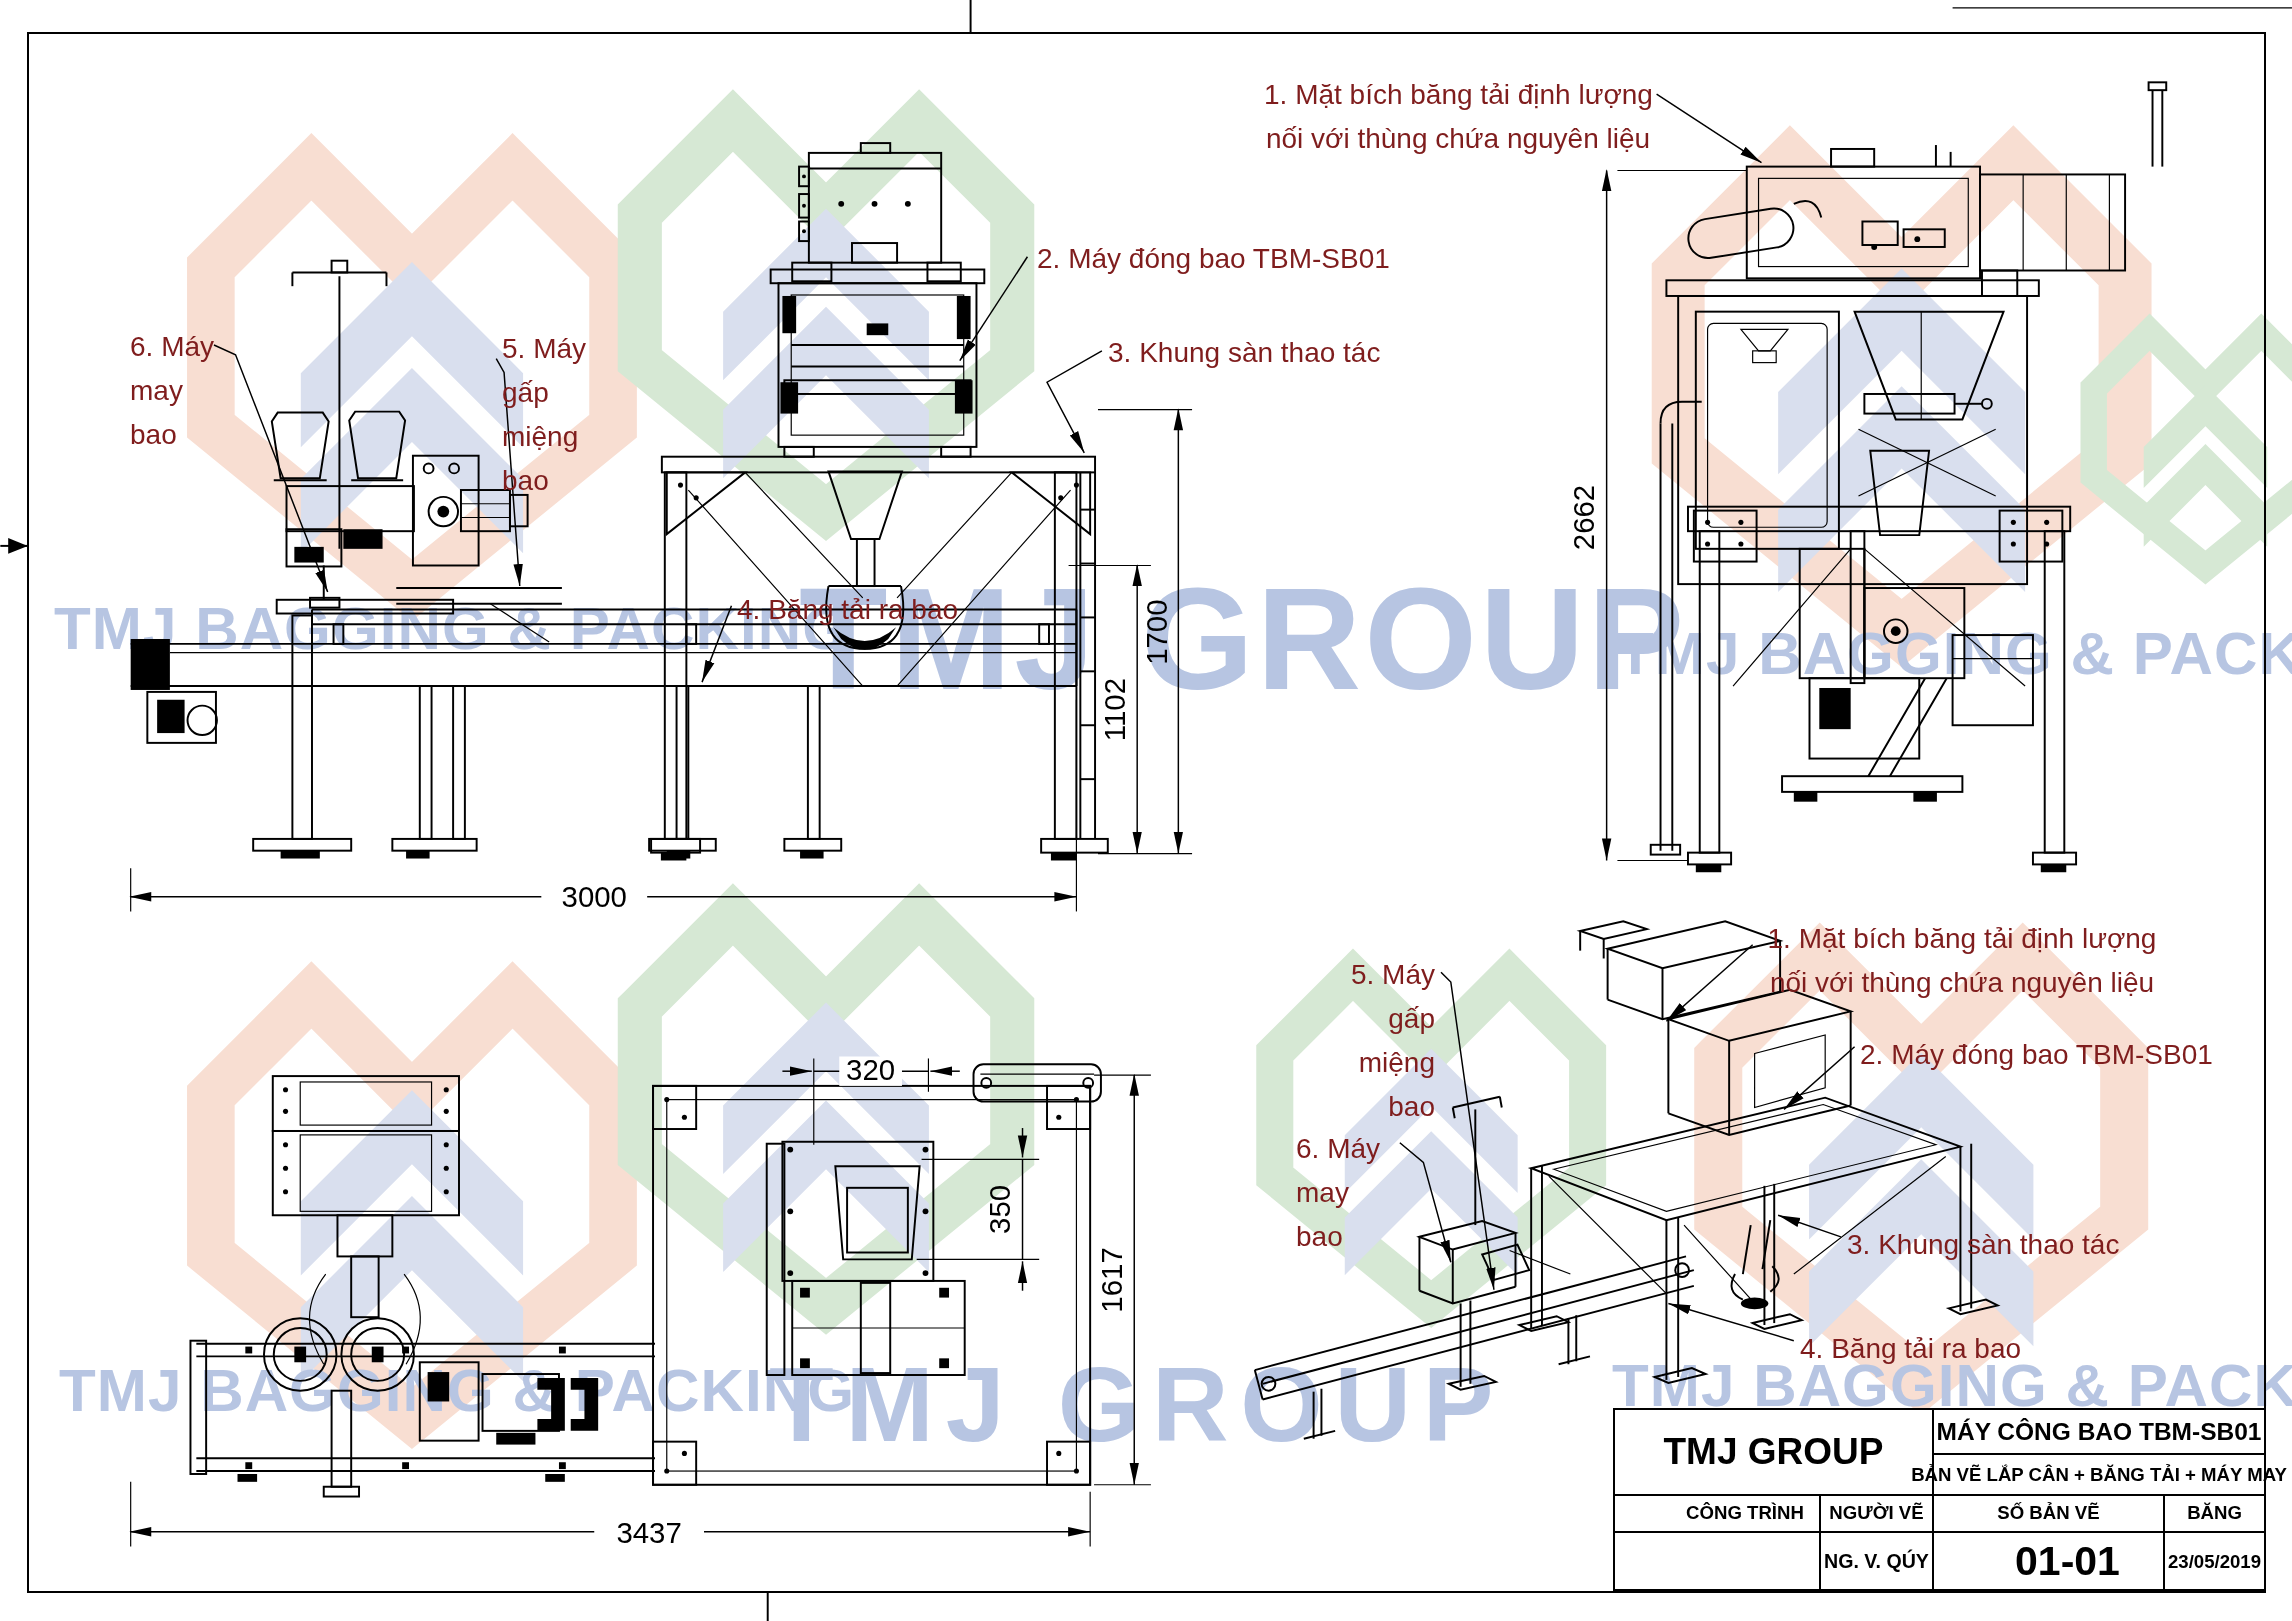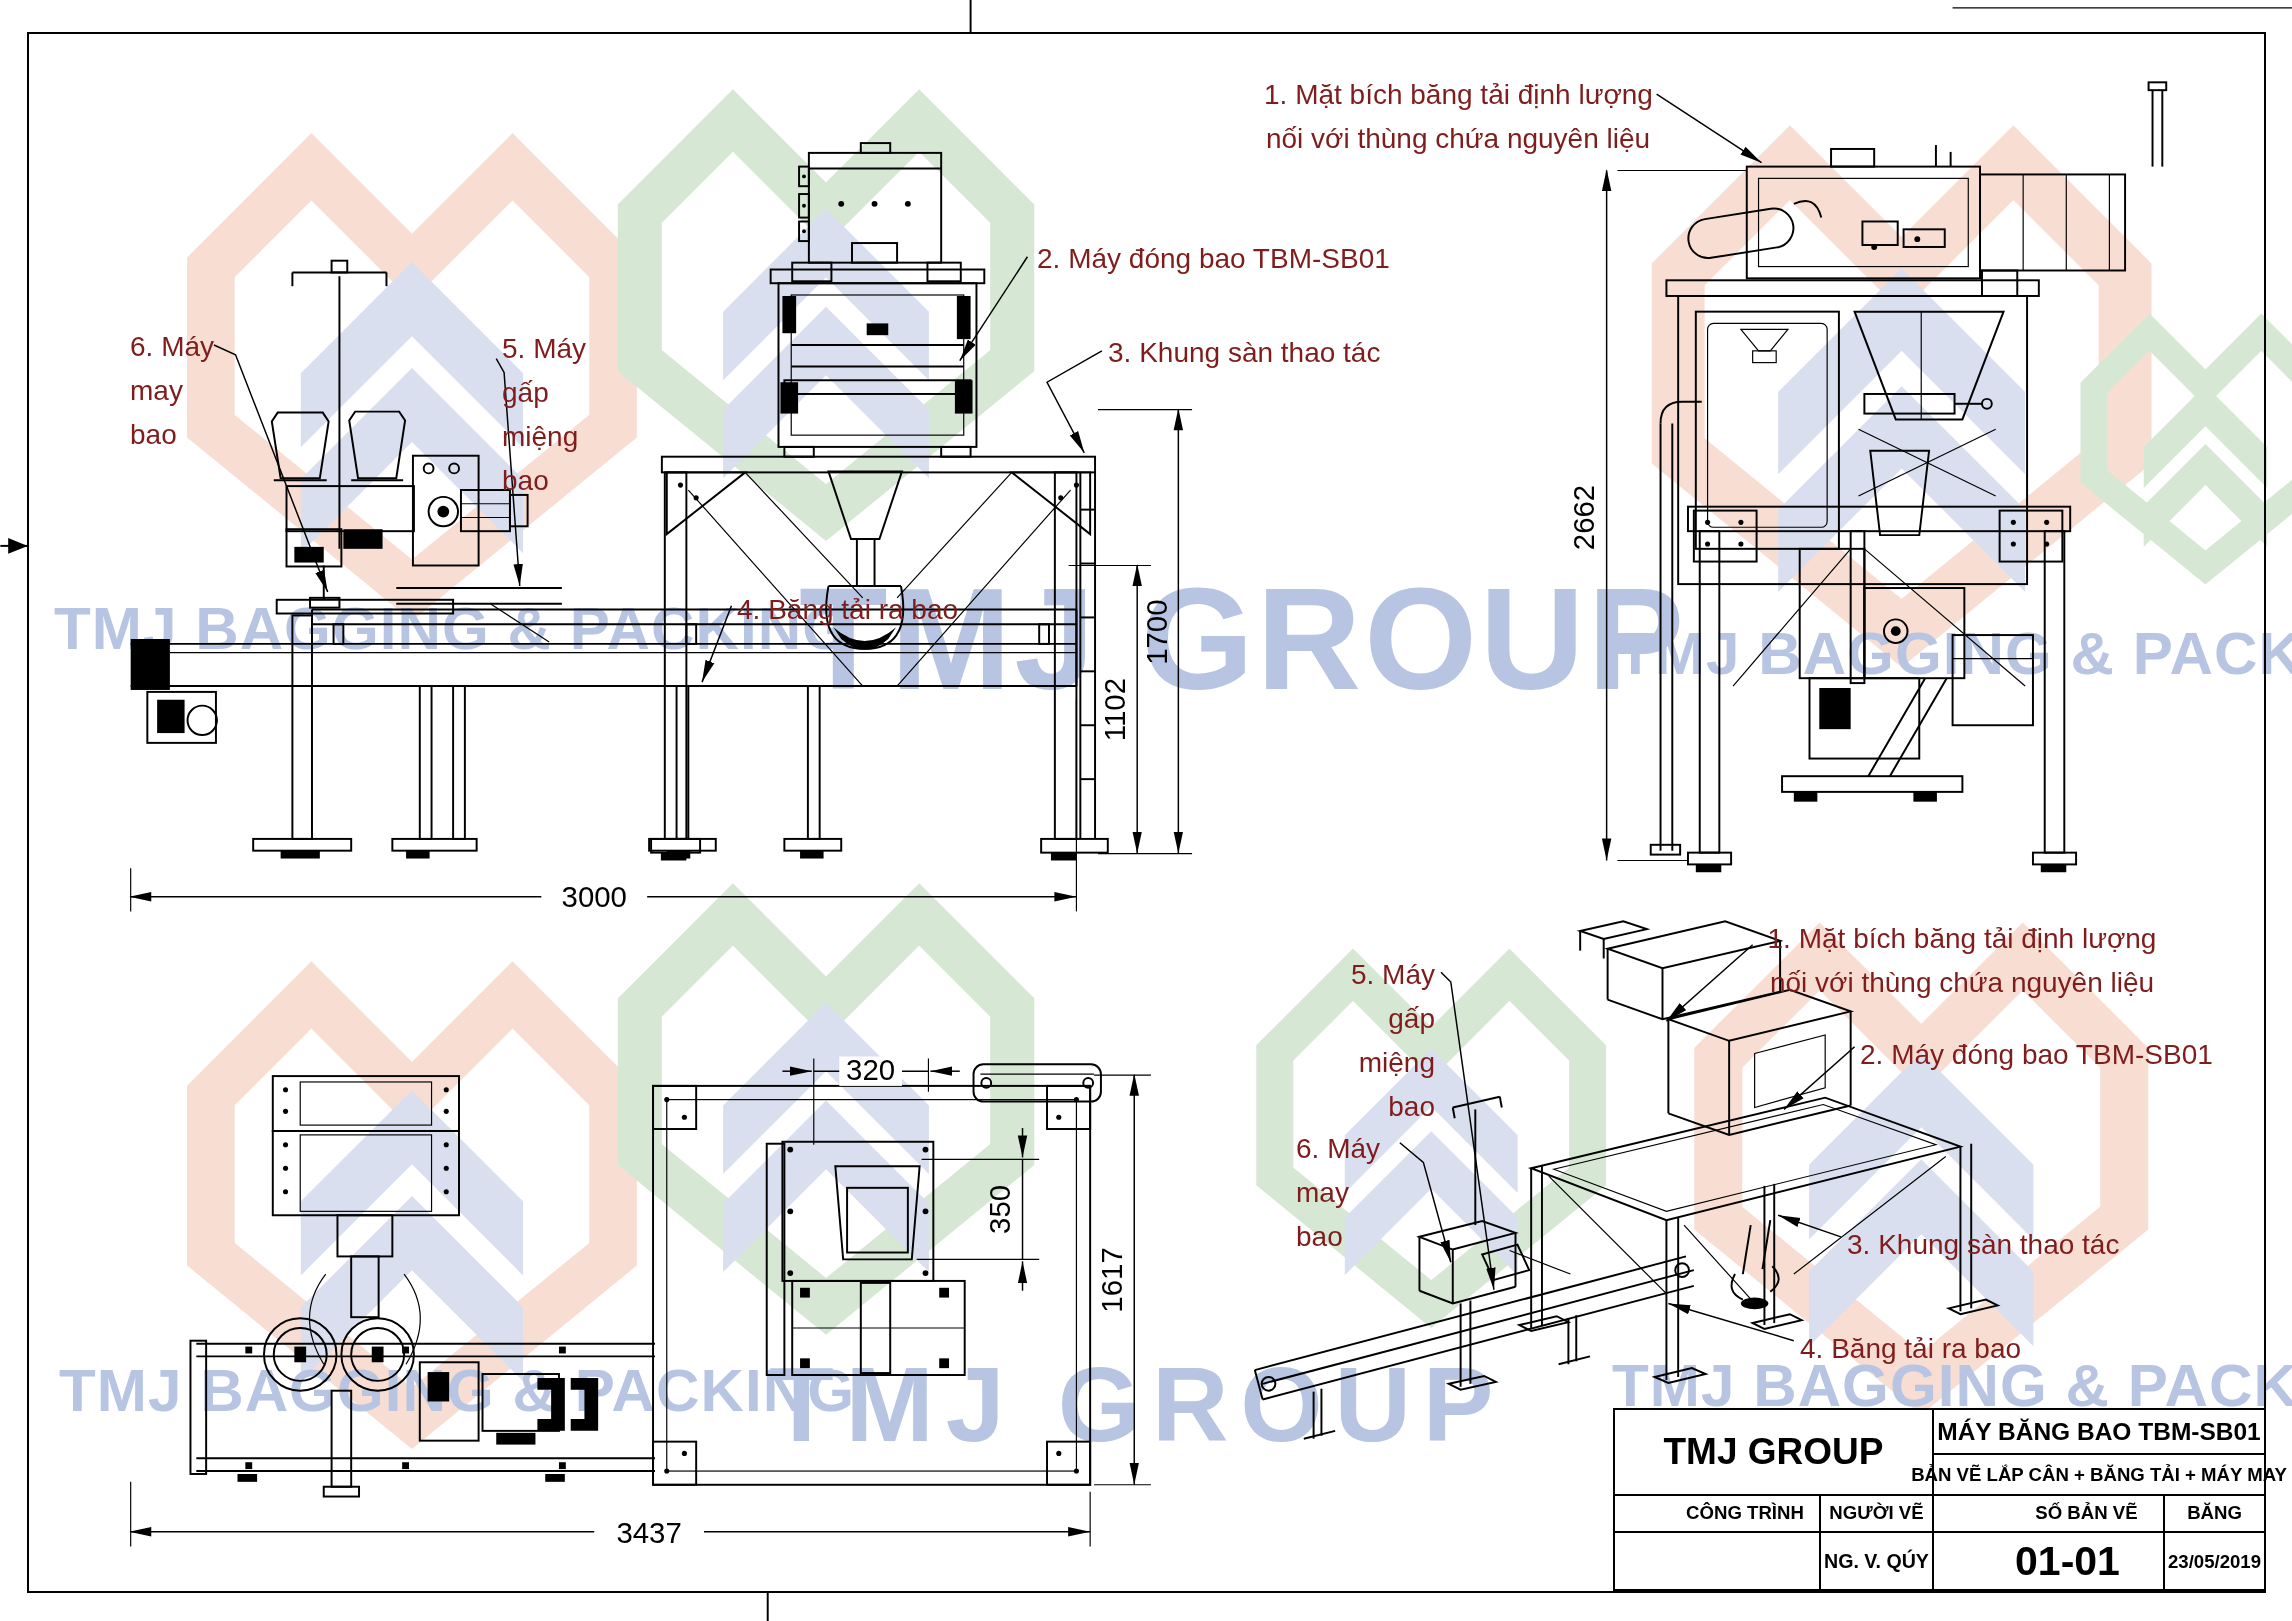--- a/index.html
+++ b/index.html
@@ -582,25 +582,25 @@
 
   <div class="tbl" style="left:317px;top:43px;width:332px;height:2px;"></div>
   <div class="tbl" style="left:0;top:84px;width:649px;height:2px;"></div>
   <div class="tbl" style="left:0;top:121px;width:649px;height:2px;"></div>
   <div class="tbl" style="left:317px;top:0;width:2px;height:86px;"></div>
   <div class="tbl" style="left:204px;top:84px;width:2px;height:95px;"></div>
   <div class="tbl" style="left:317px;top:84px;width:2px;height:95px;"></div>
   <div class="tbl" style="left:548px;top:84px;width:2px;height:95px;"></div>
 
   <div class="tbc" style="left:0;top:0;width:317px;height:84px;font-size:37px;">TMJ GROUP</div>
-  <div class="tbc" style="left:319px;top:0;width:330px;height:43px;font-size:24.5px;">MÁY BĂNG BAO TBM-SB01</div>
+  <div class="tbc" style="left:319px;top:0;width:330px;height:43px;font-size:24.5px;">MÁY CÔNG BAO TBM-SB01</div>
   <div class="tbc" style="left:319px;top:45px;width:330px;height:39px;font-size:18.6px;">BẢN VẼ LẮP CÂN + BĂNG TẢI + MÁY MAY</div>
   <div class="tbc" style="left:0;top:86px;width:204px;height:34px;font-size:18.6px;padding-left:28px;">CÔNG TRÌNH</div>
   <div class="tbc" style="left:206px;top:86px;width:111px;height:34px;font-size:18.6px;text-align:center;">NGƯỜI VẼ</div>
-  <div class="tbc" style="left:319px;top:86px;width:229px;height:34px;font-size:18.6px;padding-left:38px;">SỐ BẢN VẼ</div>
+  <div class="tbc" style="left:319px;top:86px;width:229px;height:34px;font-size:18.6px;">SỐ BẢN VẼ</div>
   <div class="tbc" style="left:550px;top:86px;width:99px;height:34px;font-size:18.6px;">BĂNG</div>
   <div class="tbc" style="left:0;top:123px;width:204px;height:57px;font-size:18.6px;"></div>
   <div class="tbc" style="left:206px;top:123px;width:111px;height:57px;font-size:19.6px;">NG. V. QÚY</div>
   <div class="tbc" style="left:319px;top:123px;width:229px;height:57px;font-size:41px;margin-left:19px;">01-01</div>
   <div class="tbc" style="left:550px;top:123px;width:99px;height:57px;font-size:18.6px;text-align:right;">23/05/2019</div>
 </div>
 
 <div class="border-frame"></div>
 
 

